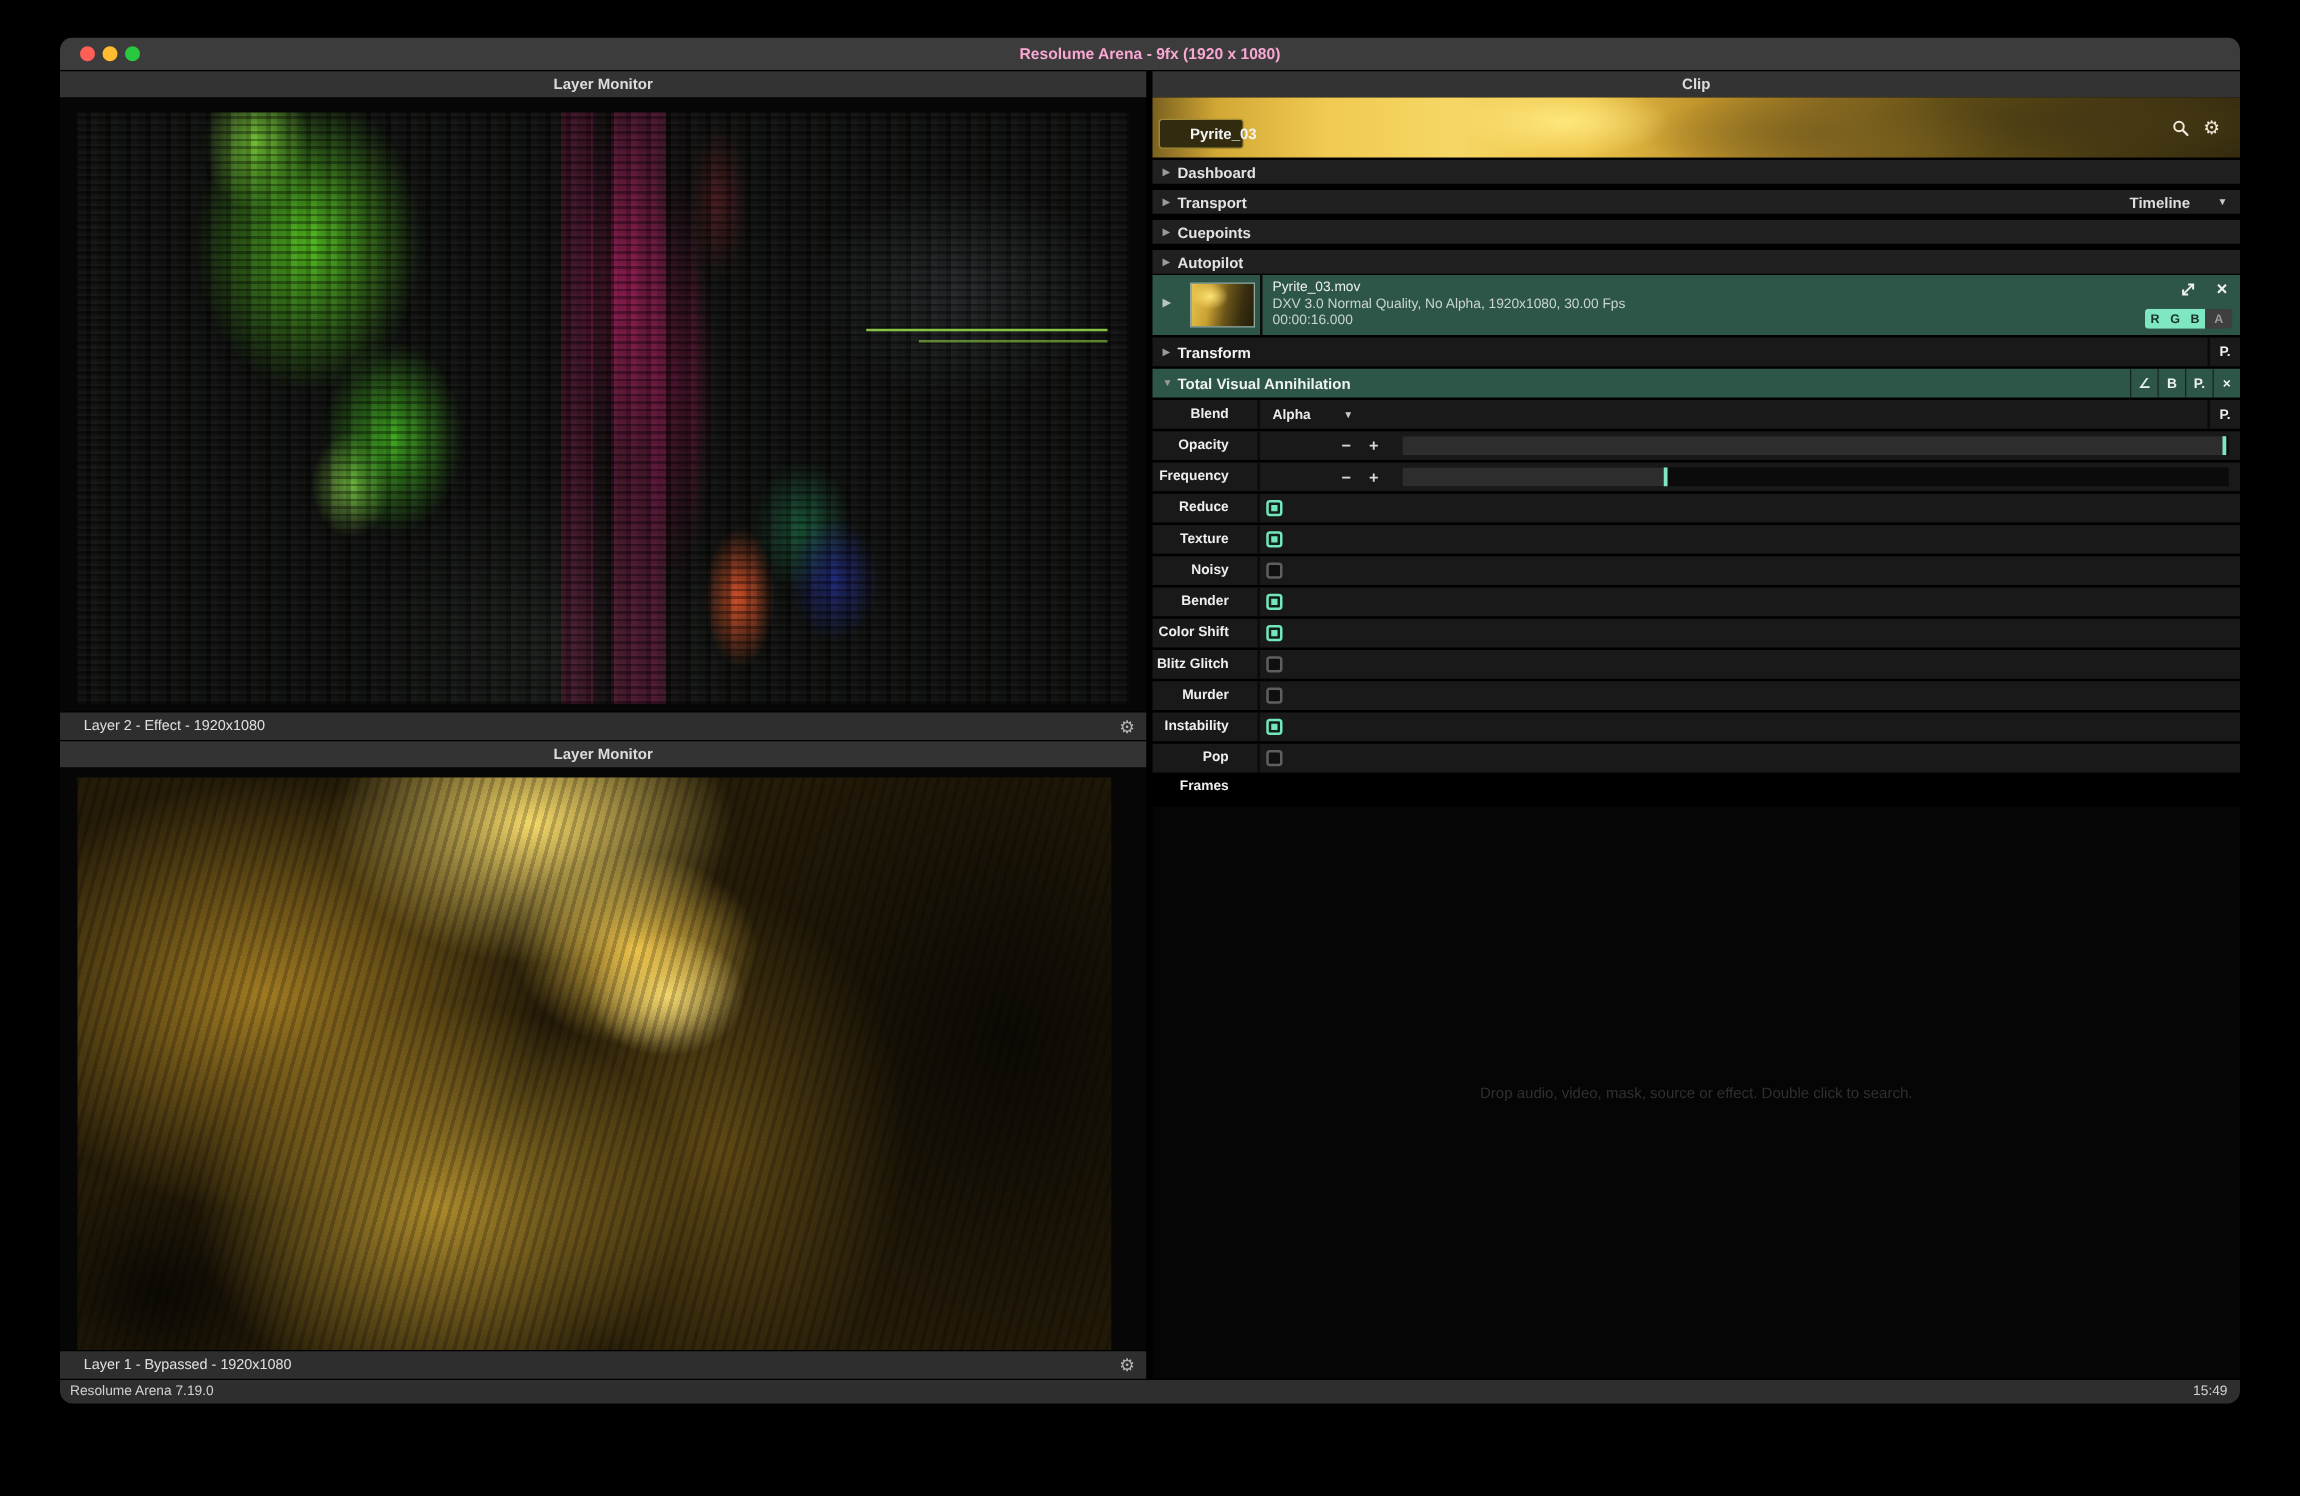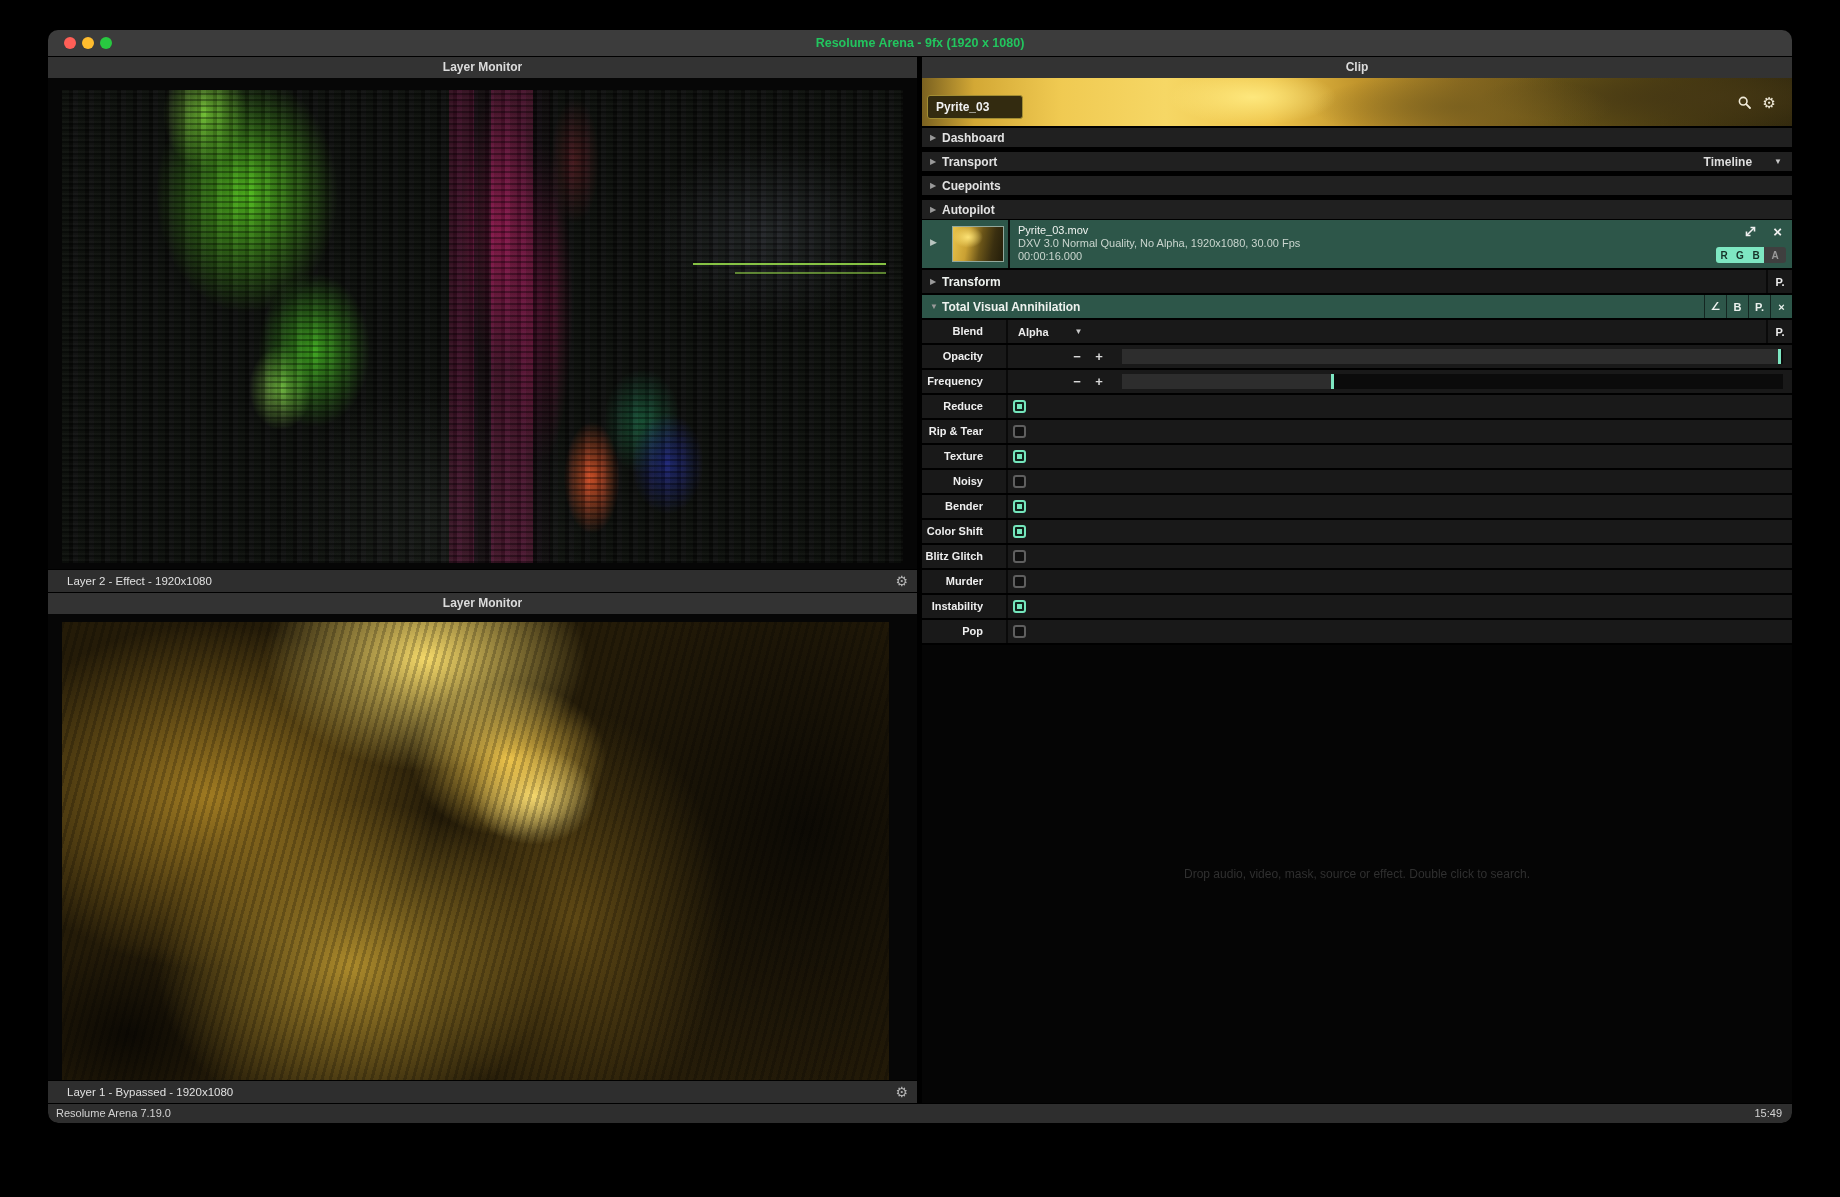--- a/index.html
+++ b/index.html
@@ -5,21 +5,21 @@
   * { margin:0; padding:0; box-sizing:border-box; }
   html,body { background:#000; }
   body { font-family:"Liberation Sans","DejaVu Sans",sans-serif; }
   .stage { position:relative; width:1840px; height:1197px; background:#000; overflow:hidden; }
   .window { position:absolute; left:48px; top:30px; width:1744px; height:1093px;
             background:#000; border-radius:10px; overflow:hidden; }
 
   
   .titlebar { position:absolute; left:0; top:0; width:1744px; height:26px; background:#3c3c3c; }
   .title { position:absolute; left:0; right:0; top:0; height:26px; line-height:26px;
-           text-align:center; color:#22c55e; font-size:12.5px; font-weight:bold; }
+           text-align:center; color:#f9a8d4; font-size:12.5px; font-weight:bold; }
   .tl { position:absolute; top:7px; width:12px; height:12px; border-radius:50%; }
   .tl.red { left:16px; background:#ff5f57; }
   .tl.yellow { left:34px; background:#febc2e; }
   .tl.green { left:52px; background:#28c840; }
 
   
   .panel-header { position:absolute; height:21px; line-height:21px; background:#333333;
                   color:#dcdcdc; font-size:12px; font-weight:bold; text-align:center; }
   .caption { position:absolute; height:22px; background:#2e2e2e; color:#e0e0e0; font-size:11.5px;
              line-height:22px; padding-left:19px; }
@@ -66,23 +66,23 @@
 
   
   .rcol { position:absolute; left:874px; top:0; width:870px; height:1074px; }
   .rh { left:874px; top:27px; width:870px; }
   .strip { position:absolute; left:0; top:48px; width:870px; height:48px;
     background-image:
       radial-gradient(ellipse 120px 40px at 38% 40%, rgba(255,235,130,0.9), rgba(255,235,130,0) 70%),
       radial-gradient(ellipse 200px 46px at 62% 60%, rgba(120,95,30,0.8), rgba(120,95,30,0) 75%),
       radial-gradient(ellipse 260px 40px at 88% 40%, rgba(70,56,20,0.9), rgba(70,56,20,0) 80%),
       linear-gradient(90deg, #7a6120 0%, #d3a835 6%, #f0ca52 16%, #f6d765 28%, #eec44a 40%, #c1952c 50%, #8a6a20 62%, #635016 74%, #4a3c12 86%, #332a0e 100%); }
-  .namefield { position:absolute; left:5px; top:17px; width:96px; height:24px; background:#332b10;
+  .namefield { position:absolute; left:5px; top:17px; width:68px; height:24px; background:#332b10;
                border:1px solid #a28d33; border-radius:3px; color:#f2f2f2; font-size:12px; font-weight:bold;
-               line-height:22px; padding-left:8px; }
+               line-height:22px; padding-left:24px; }
   .strip-icons { position:absolute; right:16px; top:0; height:48px; display:flex; align-items:center; gap:12px; }
   .sicon { color:#f0ead8; font-size:15px; line-height:1; }
 
   .sections { position:absolute; left:0; top:98px; width:870px; }
   .srow { position:relative; width:870px; height:19px; margin-bottom:5px; background:#202020;
           display:flex; align-items:center; }
   .tri { color:#9a9a9a; font-size:8px; margin-left:8px; width:10px; }
   .srow .slabel { color:#e2e2e2; font-size:12px; font-weight:bold; margin-left:2px; }
   .srow .sright { position:absolute; right:10px; display:flex; align-items:center; gap:22px;
                   color:#dedede; font-size:12px; font-weight:bold; }
@@ -285,26 +285,20 @@
               </div>
             </div>
           </div>
           <div class="prow">
             <div class="plabel">Reduce Quality</div>
             <div class="pbody">
               <span class="cb checked"></span>
             </div>
           </div>
           <div class="prow">
-            <div class="plabel">Rip &amp; Tear</div>
-            <div class="pbody">
-              <span class="cb"></span>
-            </div>
-          </div>
-          <div class="prow">
             <div class="plabel">Texture Bender</div>
             <div class="pbody">
               <span class="cb checked"></span>
             </div>
           </div>
           <div class="prow">
             <div class="plabel">Noisy</div>
             <div class="pbody">
               <span class="cb"></span>
             </div>

